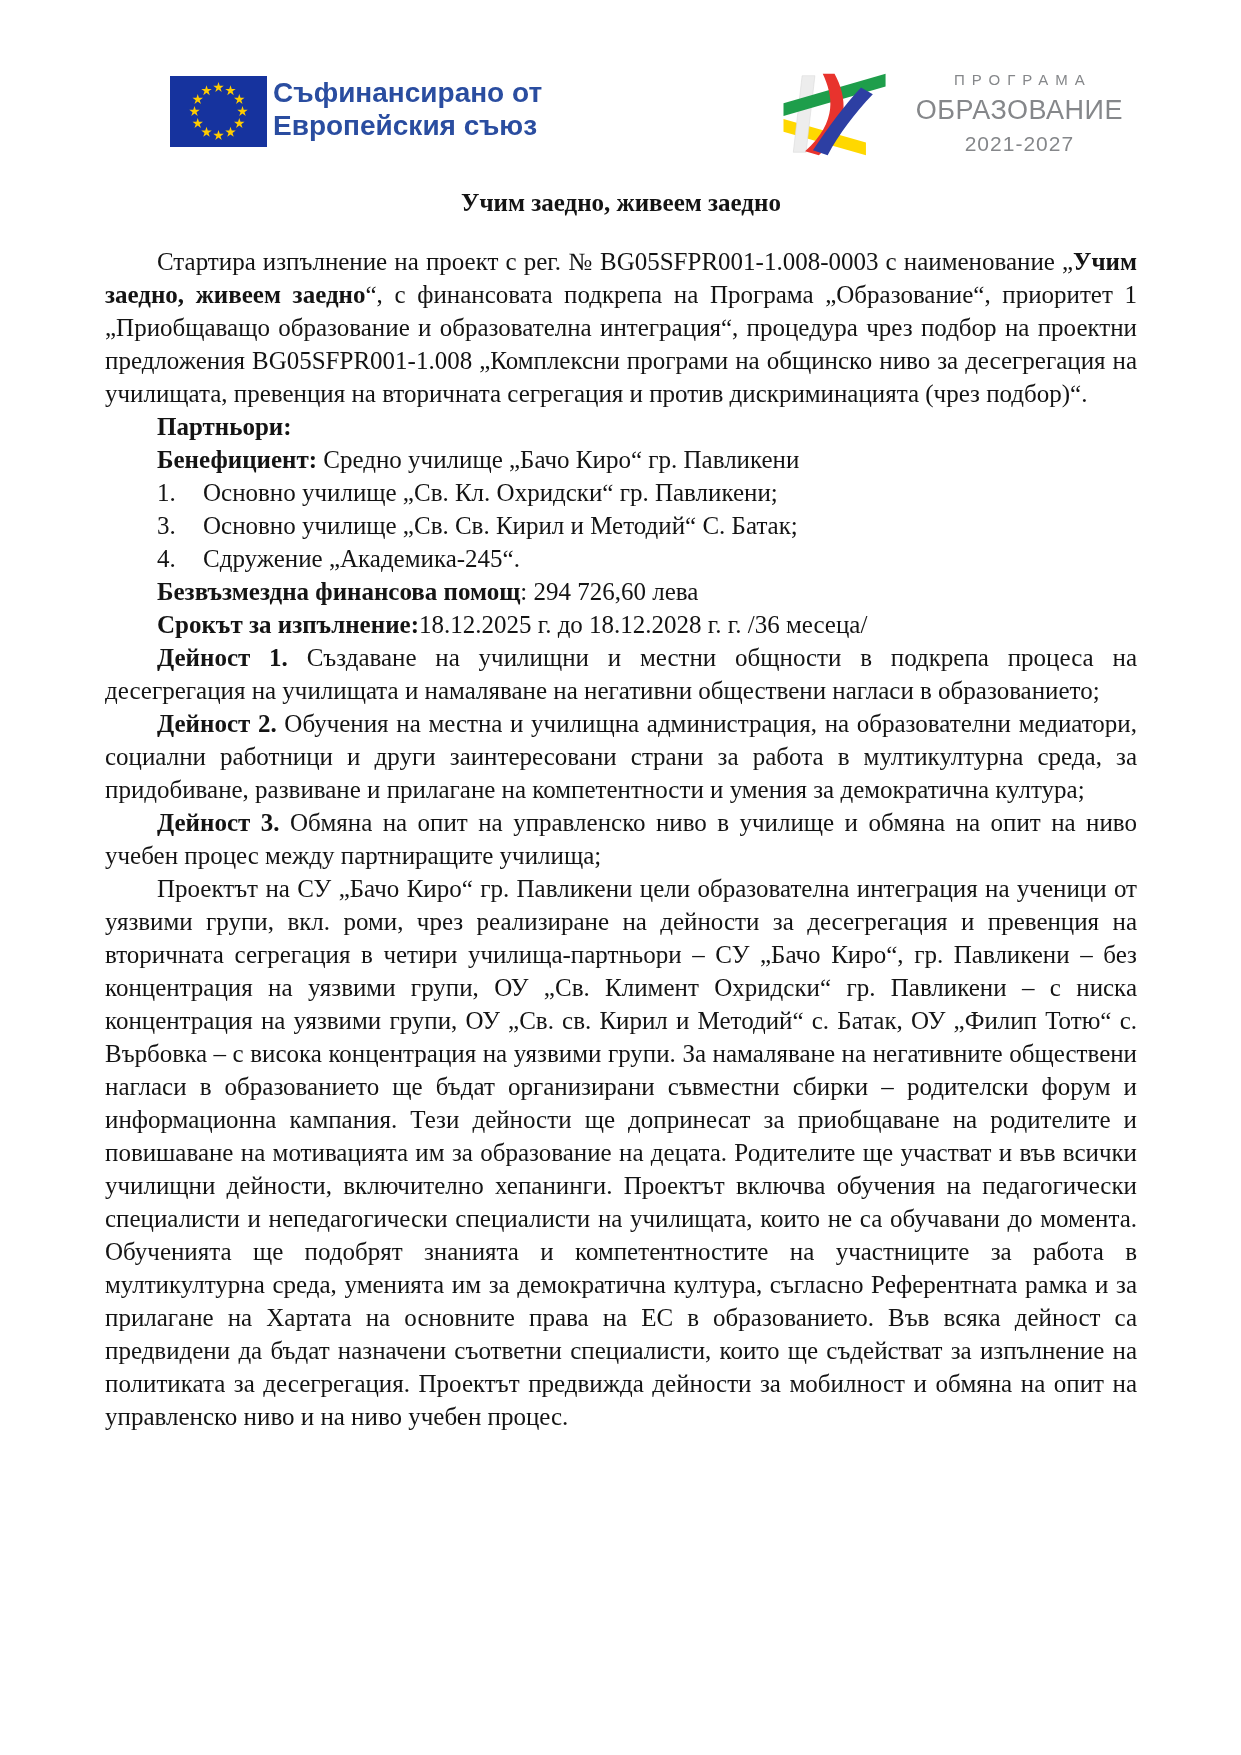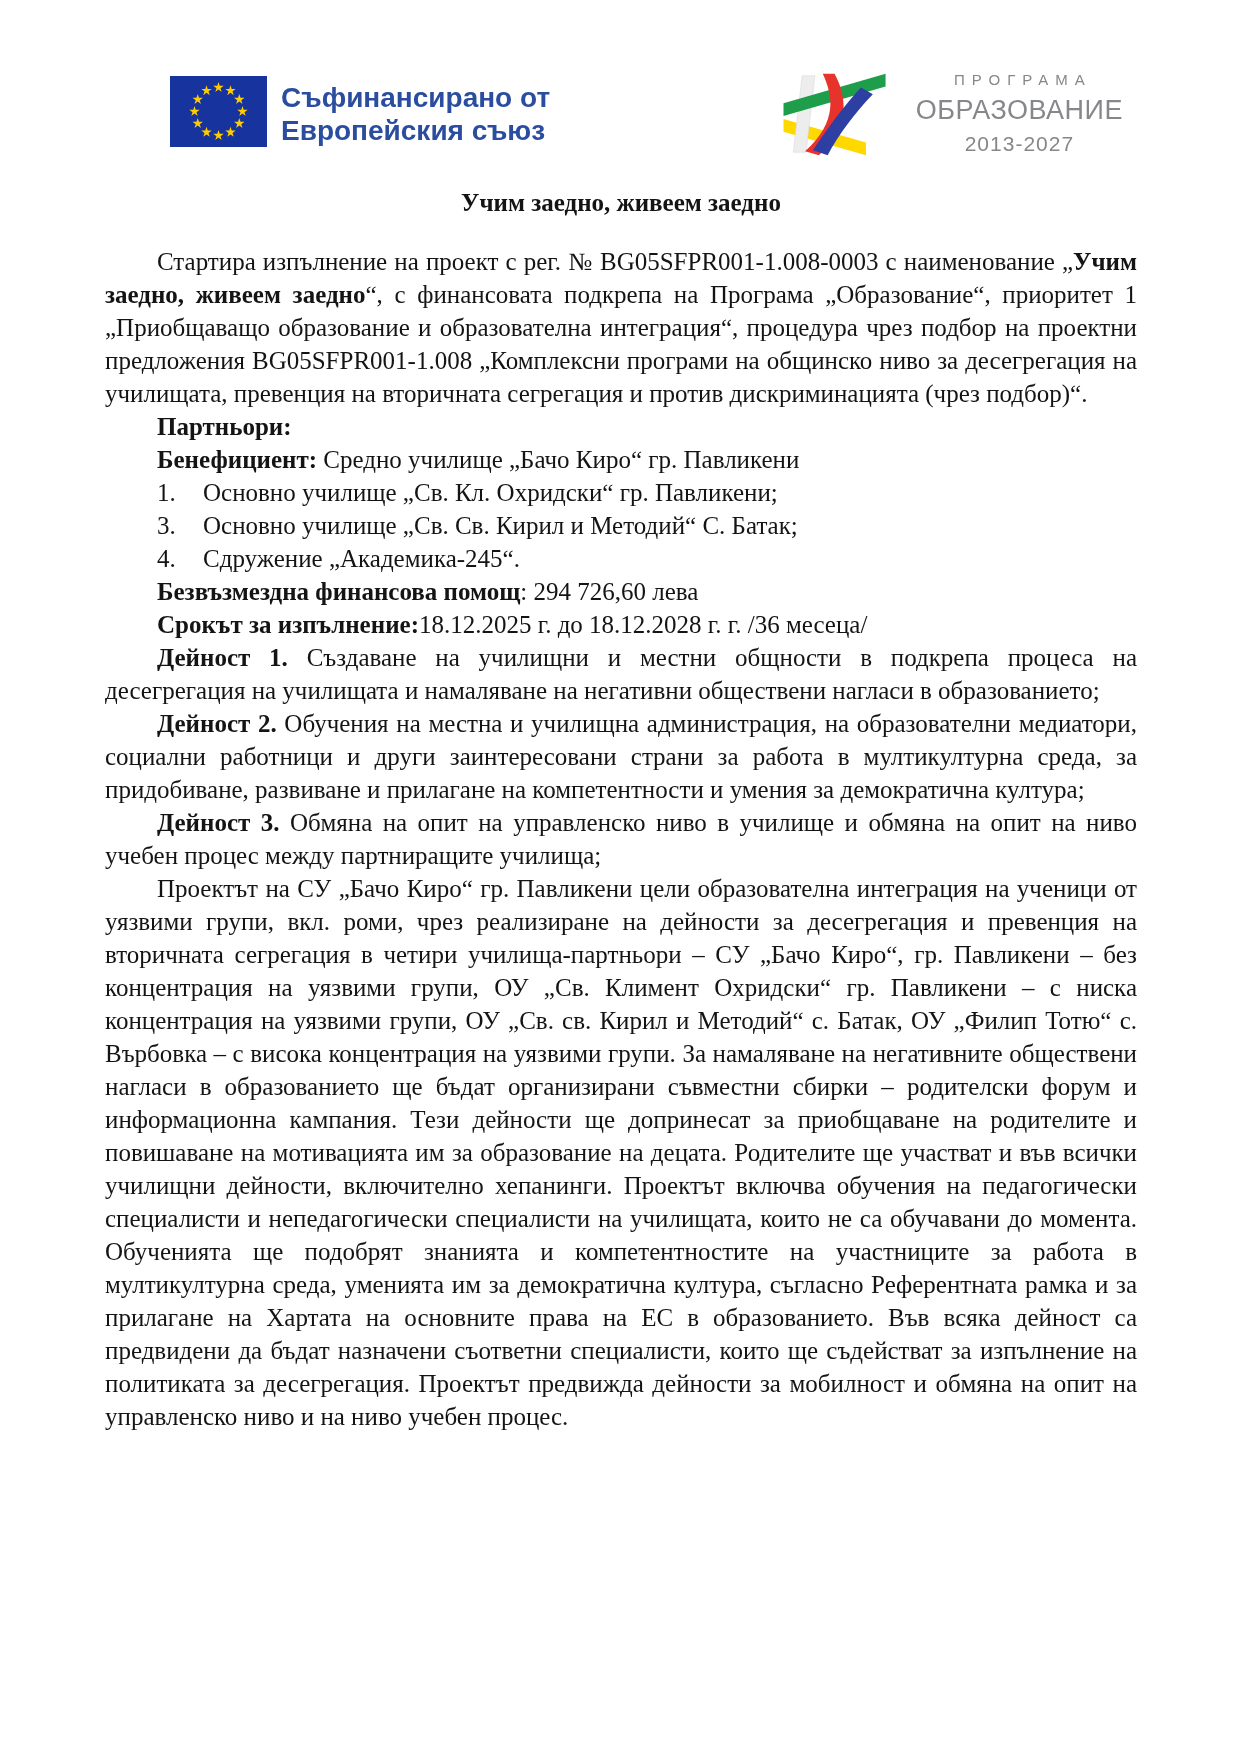--- a/index.html
+++ b/index.html
@@ -15,21 +15,21 @@
     color: #141414;
     position: relative;
     overflow: hidden;
   }
 
   
   .header { position: relative; height: 112px; margin-top: 60px; }
 
   .eu-logo {
     position: absolute; left: 55px; top: 16px;
-    display: flex; align-items: flex-end; gap: 14px; padding-left: 10px;
+    display: flex; align-items: flex-start; gap: 6px; padding-left: 10px;
   }
   .eu-logo-text {
     font-family: "Liberation Sans", sans-serif;
     font-weight: bold;
     font-size: 28px;
     line-height: 1.18;
     color: #2a4da0;
   }
 
   .program-logo {
@@ -97,21 +97,21 @@
       <svg width="225" height="108" viewBox="0 0 225 110">
         <path d="M86,60 L170,84 L170,97 L86,73 Z" fill="#ffd800"></path>
         <path d="M105,16 L118,16 L109,94 L96,94 Z" stroke="#d9d9d9" stroke-width="0.6" fill="#ededed"></path>
         <path d="M86,44 L190,14 L190,27 L86,57 Z" fill="#1e9e4b"></path>
         <path d="M126,14 C136,36 142,62 108,93 L122,97 C154,68 151,38 138,14 Z" fill="#e8332d"></path>
         <path d="M116,92 C132,68 148,46 165,28 L177,35 C158,55 143,75 131,97 Z" fill="#2d3fa3"></path>
       </svg>
       <div class="prog-text">
         <div class="prog-label">ПРОГРАМА</div>
         <div class="prog-name">ОБРАЗОВАНИЕ</div>
-        <div class="prog-years">2013-2027</div>
+        <div class="prog-years">2021-2027</div>
       </div>
     </div>
 
   </div>
 
   <h1 class="doc-title" style="font-size:25px;">Учим заедно, живеем заедно</h1>
 
   <p class="para"><span>Стартира изпълнение на проект с рег. № BG05SFPR001-1.008-0003 с наименование „</span><b>Учим заедно, живеем заедно</b><span>“, с финансовата подкрепа на Програма „Образование“, приоритет 1 „Приобщаващо образование и образователна интеграция“, процедура чрез подбор на проектни предложения BG05SFPR001-1.008 „Комплексни програми на общинско ниво за десегрегация на училищата, превенция на вторичната сегрегация и против дискриминацията (чрез подбор)“.</span></p>
 
   <p class="line"><b>Партньори:</b></p>

